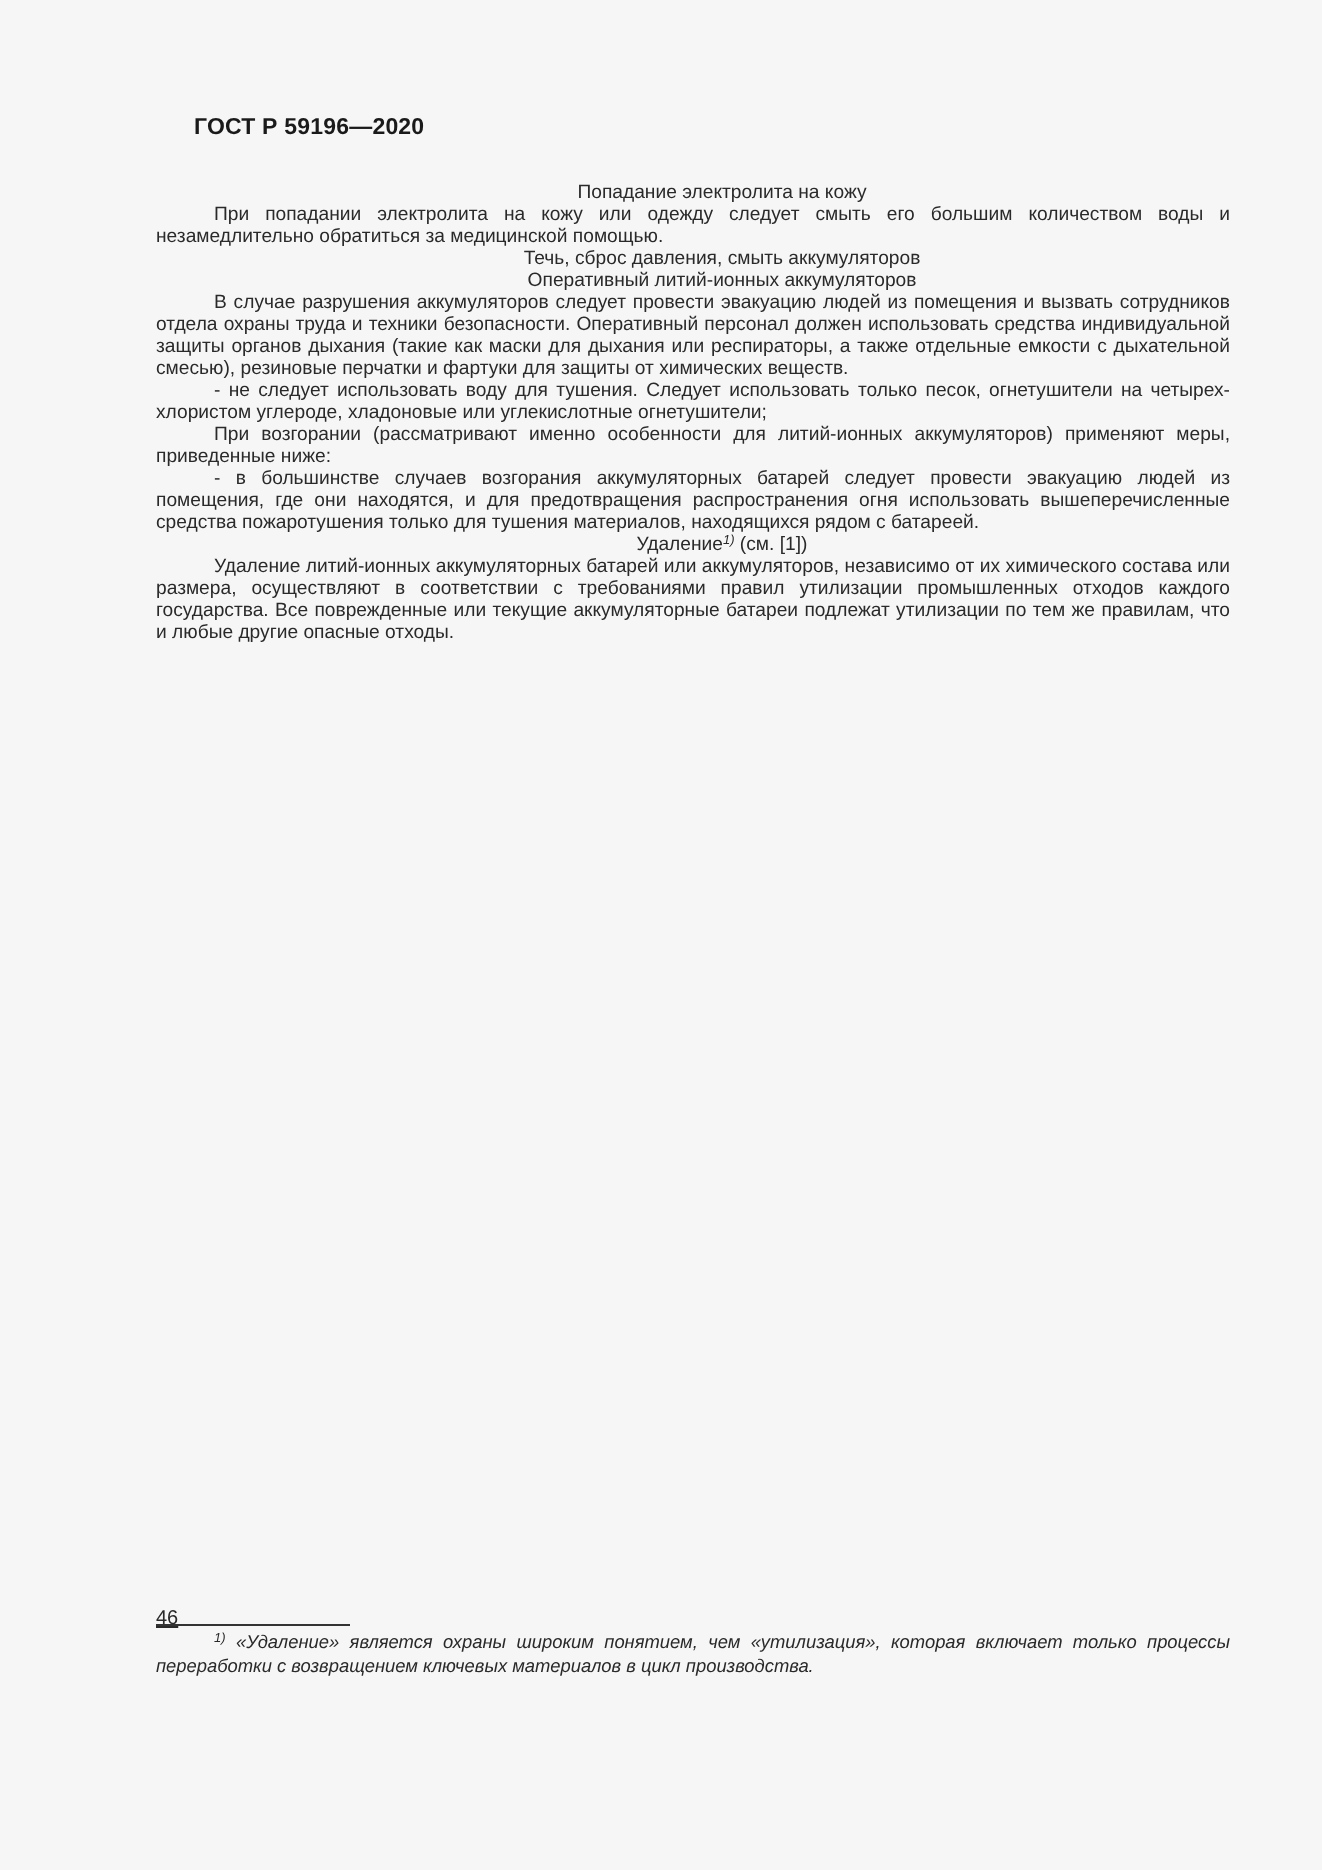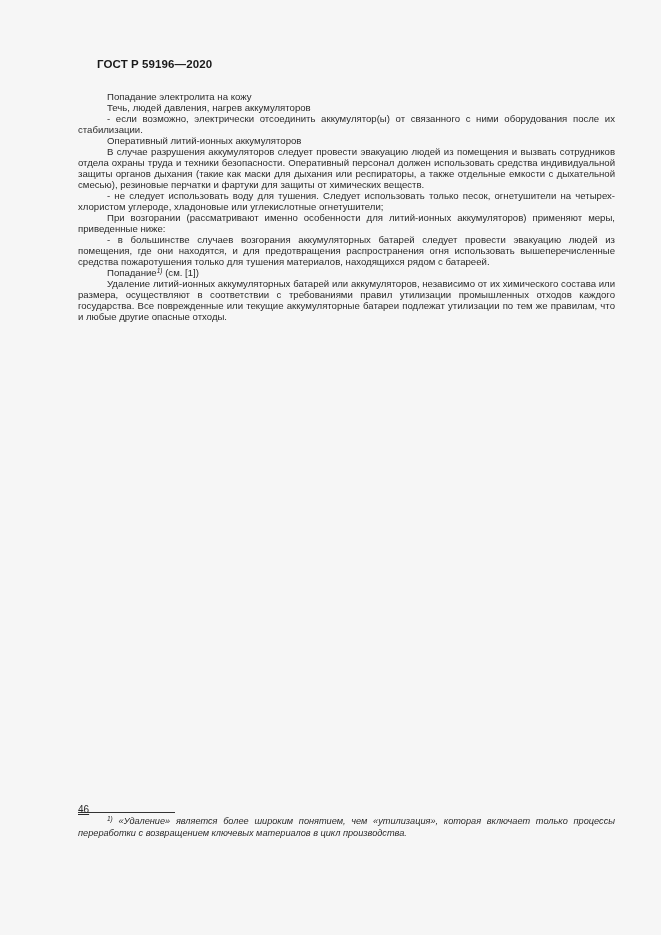--- a/index.html
+++ b/index.html
@@ -32,21 +32,21 @@
       width: 537px;
       font-size: 9.6px;
       line-height: 11px;
     }
     .body-text p {
       margin: 0;
       text-align: justify;
       text-indent: 29px;
     }
     .body-text p.heading {
-      text-align: left;
+      text-align: center;
     }
     sup.fn {
       font-style: italic;
       font-size: 6.5px;
       line-height: 0;
       vertical-align: 3px;
     }
     .footnote-rule {
       position: absolute;
       left: 78px;
@@ -77,31 +77,31 @@
     }
   </style>
 </head>
 <body>
 
 <div class="page-header">ГОСТ Р 59196—2020</div>
 
 <div class="body-text">
 
   <p class="heading">Попадание электролита на кожу</p>
+  <p>При попадании электролита на кожу или одежду следует смыть его большим количеством воды и незамедлительно обратиться за медицинской помощью.</p>
 
-  <p class="heading">Течь, людей давления, нагрев аккумуляторов</p>
-  <p>- если возможно, электрически отсоединить аккумулятор(ы) от связанного с ними оборудования после их стабилизации.</p>
+  <p class="heading">Течь, сброс давления, смыть аккумуляторов</p>
 
   <p class="heading">Оперативный литий-ионных аккумуляторов</p>
   <p>В случае разрушения аккумуляторов следует провести эвакуацию людей из помещения и вызвать сотрудников отдела охраны труда и техники безопасности. Оперативный персонал должен использовать средства индивидуальной защиты органов дыхания (такие как маски для дыхания или респираторы, а также отдельные емкости с дыхательной смесью), резиновые перчатки и фартуки для защиты от химических веществ.</p>
 
   <p>- не следует использовать воду для тушения. Следует использовать только песок, огнетушители на четырех-хлористом углероде, хладоновые или углекислотные огнетушители;</p>
   <p>При возгорании (рассматривают именно особенности для литий-ионных аккумуляторов) применяют меры, приведенные ниже:</p>
   <p>- в большинстве случаев возгорания аккумуляторных батарей следует провести эвакуацию людей из помещения, где они находятся, и для предотвращения распространения огня использовать вышеперечисленные средства пожаротушения только для тушения материалов, находящихся рядом с батареей.</p>
 
-  <p class="heading"><span>Попадание</span><sup class="fn">1)</sup><span> (см. [1])</span></p>
+  <p class="heading"><span>Удаление</span><sup class="fn">1)</sup><span> (см. [1])</span></p>
   <p>Удаление литий-ионных аккумуляторных батарей или аккумуляторов, независимо от их химического состава или размера, осуществляют в соответствии с требованиями правил утилизации промышленных отходов каждого государства. Все поврежденные или текущие аккумуляторные батареи подлежат утилизации по тем же правилам, что и любые другие опасные отходы.</p>
 </div>
 
 <div class="footnote-rule"></div>
-<p class="footnote"><sup class="fn">1)</sup><span> «Удаление» является более широким понятием, чем «утилизация», которая включает только процессы переработки с возвращением ключевых материалов в цикл производства.</span></p>
+<p class="footnote"><sup class="fn">1)</sup><span> «Удаление» является охраны широким понятием, чем «утилизация», которая включает только процессы переработки с возвращением ключевых материалов в цикл производства.</span></p>
 
 <div class="page-number">46</div>
 
 </body></html>

